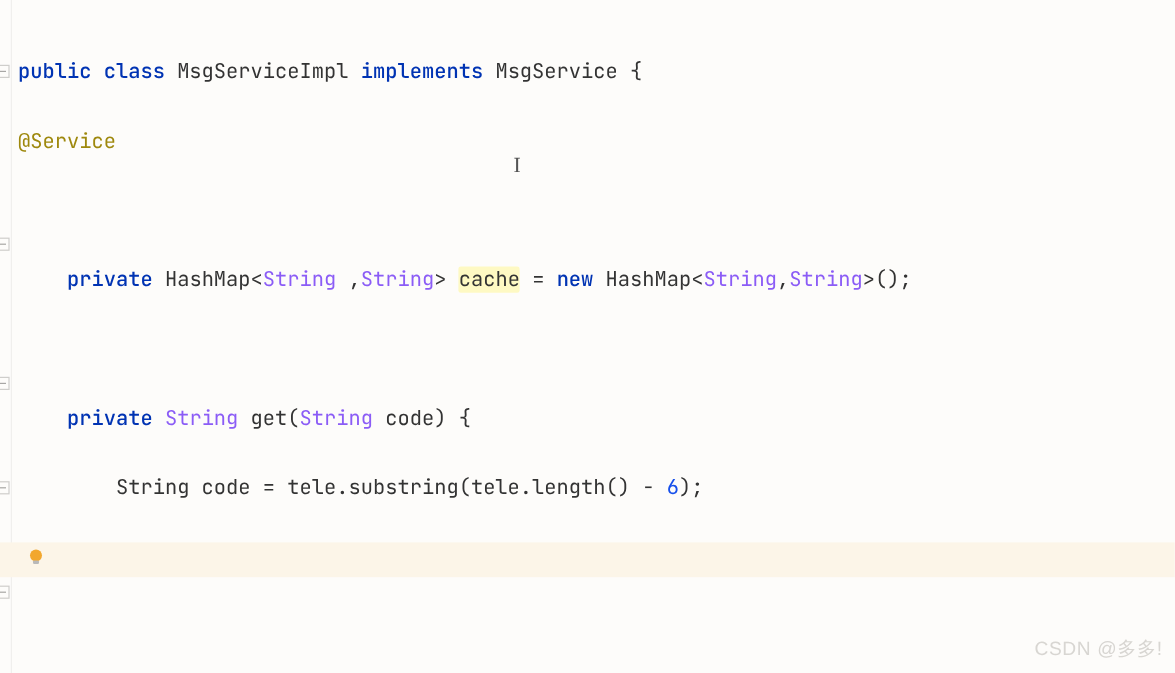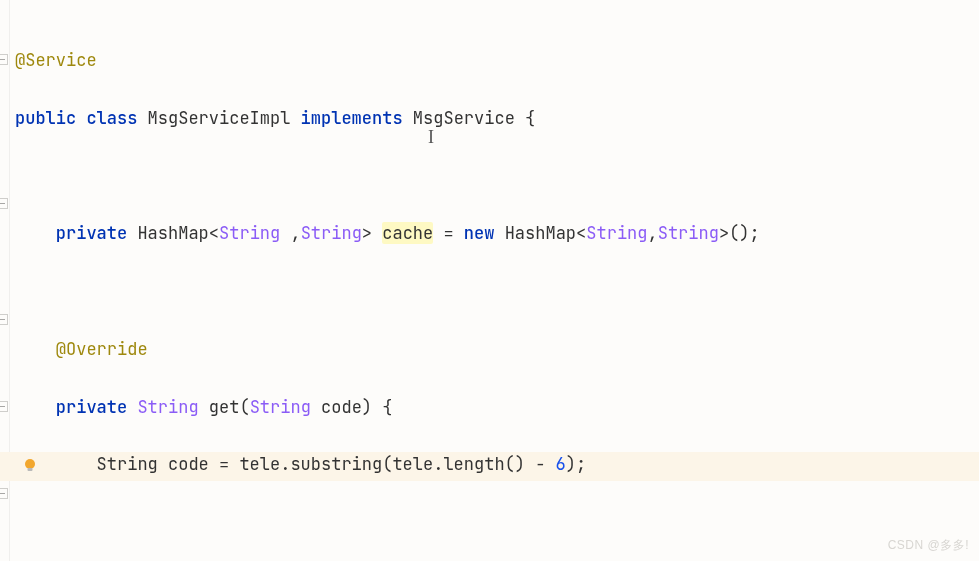--- a/index.html
+++ b/index.html
@@ -74,21 +74,21 @@
       position: absolute;
       left: 22px;
       width: 16px;
       height: 16px;
     }
     .watermark {
       position: absolute;
       right: 10px;
       bottom: 6px;
       font-family: sans-serif;
-      font-size: 12px;
+      font-size: 16px;
       color: #d8d6d2;
       letter-spacing: 0.5px;
     }
     .line-layer { position: relative; z-index: 1; }
   </style>
 </head>
 <body>
 
 <div class="gutter"></div>
 <div class="bulb-gutter"></div>
@@ -102,26 +102,25 @@
   </svg>
 </div>
 
 <div class="fold fold-open" style="top:54px;"></div>
 <div class="fold fold-open" style="top:198px;"></div>
 <div class="fold fold-open" style="top:314px;"></div>
 <div class="fold fold-open" style="top:401px;"></div>
 <div class="fold fold-open" style="top:488px;"></div>
 
 <div class="code-area">
+<div class="line-layer"><span class="kw">public class </span><span>MsgServiceImpl</span><span class="kw"> implements </span><span>MsgService</span><span> {</span></div>
 <div class="line-layer"><span class="ann">@Service</span></div>
-<div class="line-layer"><span class="kw">public class </span><span>MsgServiceImpl</span><span class="kw"> implements </span><span>MsgService</span><span> {</span></div>
 <div class="line-layer">&nbsp;</div>
 <div class="line-layer">    <span class="kw">private </span><span>HashMap</span><span>&lt;</span><span class="typ">String</span><span> ,</span><span class="typ">String</span><span>&gt;</span> <span class="hl-usage">cache</span><span> = </span><span class="kw">new </span><span>HashMap</span><span>&lt;</span><span class="typ">String</span><span>,</span><span class="typ">String</span><span>&gt;</span><span>();</span></div>
 <div class="line-layer">&nbsp;</div>
-<div class="line-layer">    <span class="ann">@Override</span></div>
 <div class="line-layer">    <span class="kw">private </span><span class="typ">String</span> <span>get</span><span>(</span><span class="typ">String</span><span> code</span><span>) {</span></div>
 <div class="line-layer">        <span>String code = tele.substring(tele.length() - </span><span class="num">6</span><span>);</span></div>
 
 
 
 
 
 
 
 

